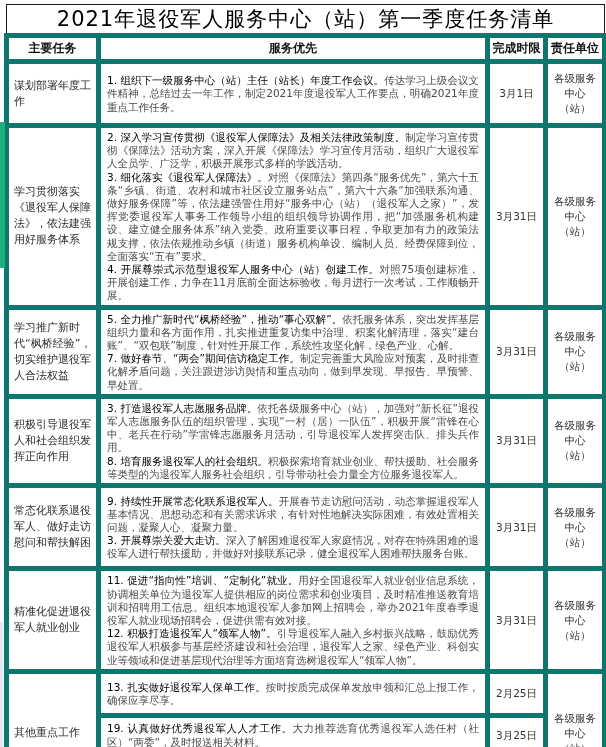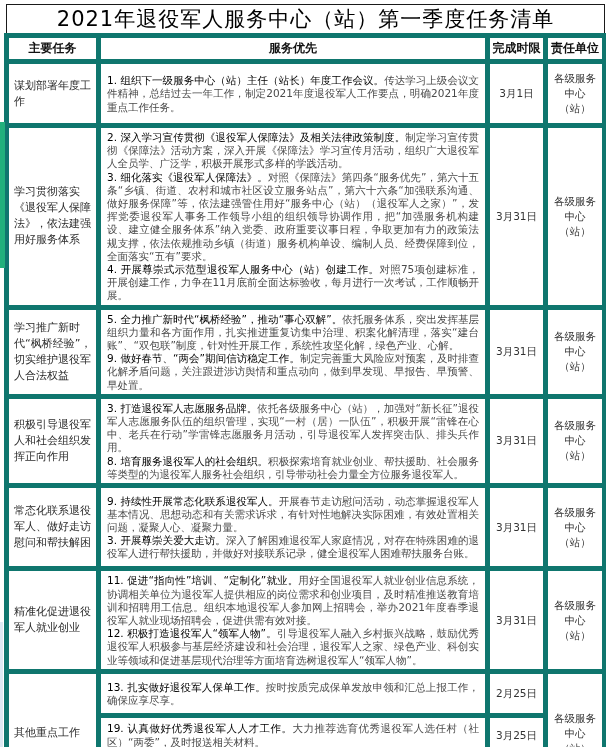--- a/index.html
+++ b/index.html
@@ -75,21 +75,21 @@
         <div class="item"><b>4. 开展尊崇式示范型退役军人服务中心（站）创建工作。</b><span>对照75项创建标准，开展创建工作，力争在11月底前全面达标验收，每月进行一次考试，工作顺畅开展。</span></div>
       </td>
       <td class="deadline-cell">3月31日</td>
       <td class="unit-cell">各级服务中心（站）</td>
     </tr>
 
     <tr style="height:84px">
       <td class="task-cell">学习推广新时代“枫桥经验”，切实维护退役军人合法权益</td>
       <td class="detail-cell">
         <div class="item"><b>5. 全力推广新时代“枫桥经验”，推动“事心双解”。</b><span>依托服务体系，突出发挥基层组织力量和各方面作用，扎实推进重复访集中治理、积案化解清理，落实“建台账”、“双包联”制度，针对性开展工作，系统性攻坚化解，绿色产业、心解。</span></div>
-        <div class="item"><b>9. 做好春节、“两会”期间信访稳定工作。</b><span>制定完善重大风险应对预案，及时排查化解矛盾问题，关注跟进涉访舆情和重点动向，做到早发现、早报告、早预警、早处置。</span></div>
+        <div class="item"><b>7. 做好春节、“两会”期间信访稳定工作。</b><span>制定完善重大风险应对预案，及时排查化解矛盾问题，关注跟进涉访舆情和重点动向，做到早发现、早报告、早预警、早处置。</span></div>
       </td>
       <td class="deadline-cell">3月31日</td>
       <td class="unit-cell">各级服务中心（站）</td>
     </tr>
 
     <tr style="height:86px">
       <td class="task-cell">积极引导退役军人和社会组织发挥正向作用</td>
       <td class="detail-cell">
         <div class="item"><b>3. 打造退役军人志愿服务品牌。</b><span>依托各级服务中心（站），加强对“新长征”退役军人志愿服务队伍的组织管理，实现“一村（居）一队伍”，积极开展“雷锋在心中、老兵在行动”学雷锋志愿服务月活动，引导退役军人发挥突击队、排头兵作用。</span></div>
         <div class="item"><b>8. 培育服务退役军人的社会组织。</b><span>积极探索培育就业创业、帮扶援助、社会服务等类型的为退役军人服务社会组织，引导带动社会力量全方位服务退役军人。</span></div>

